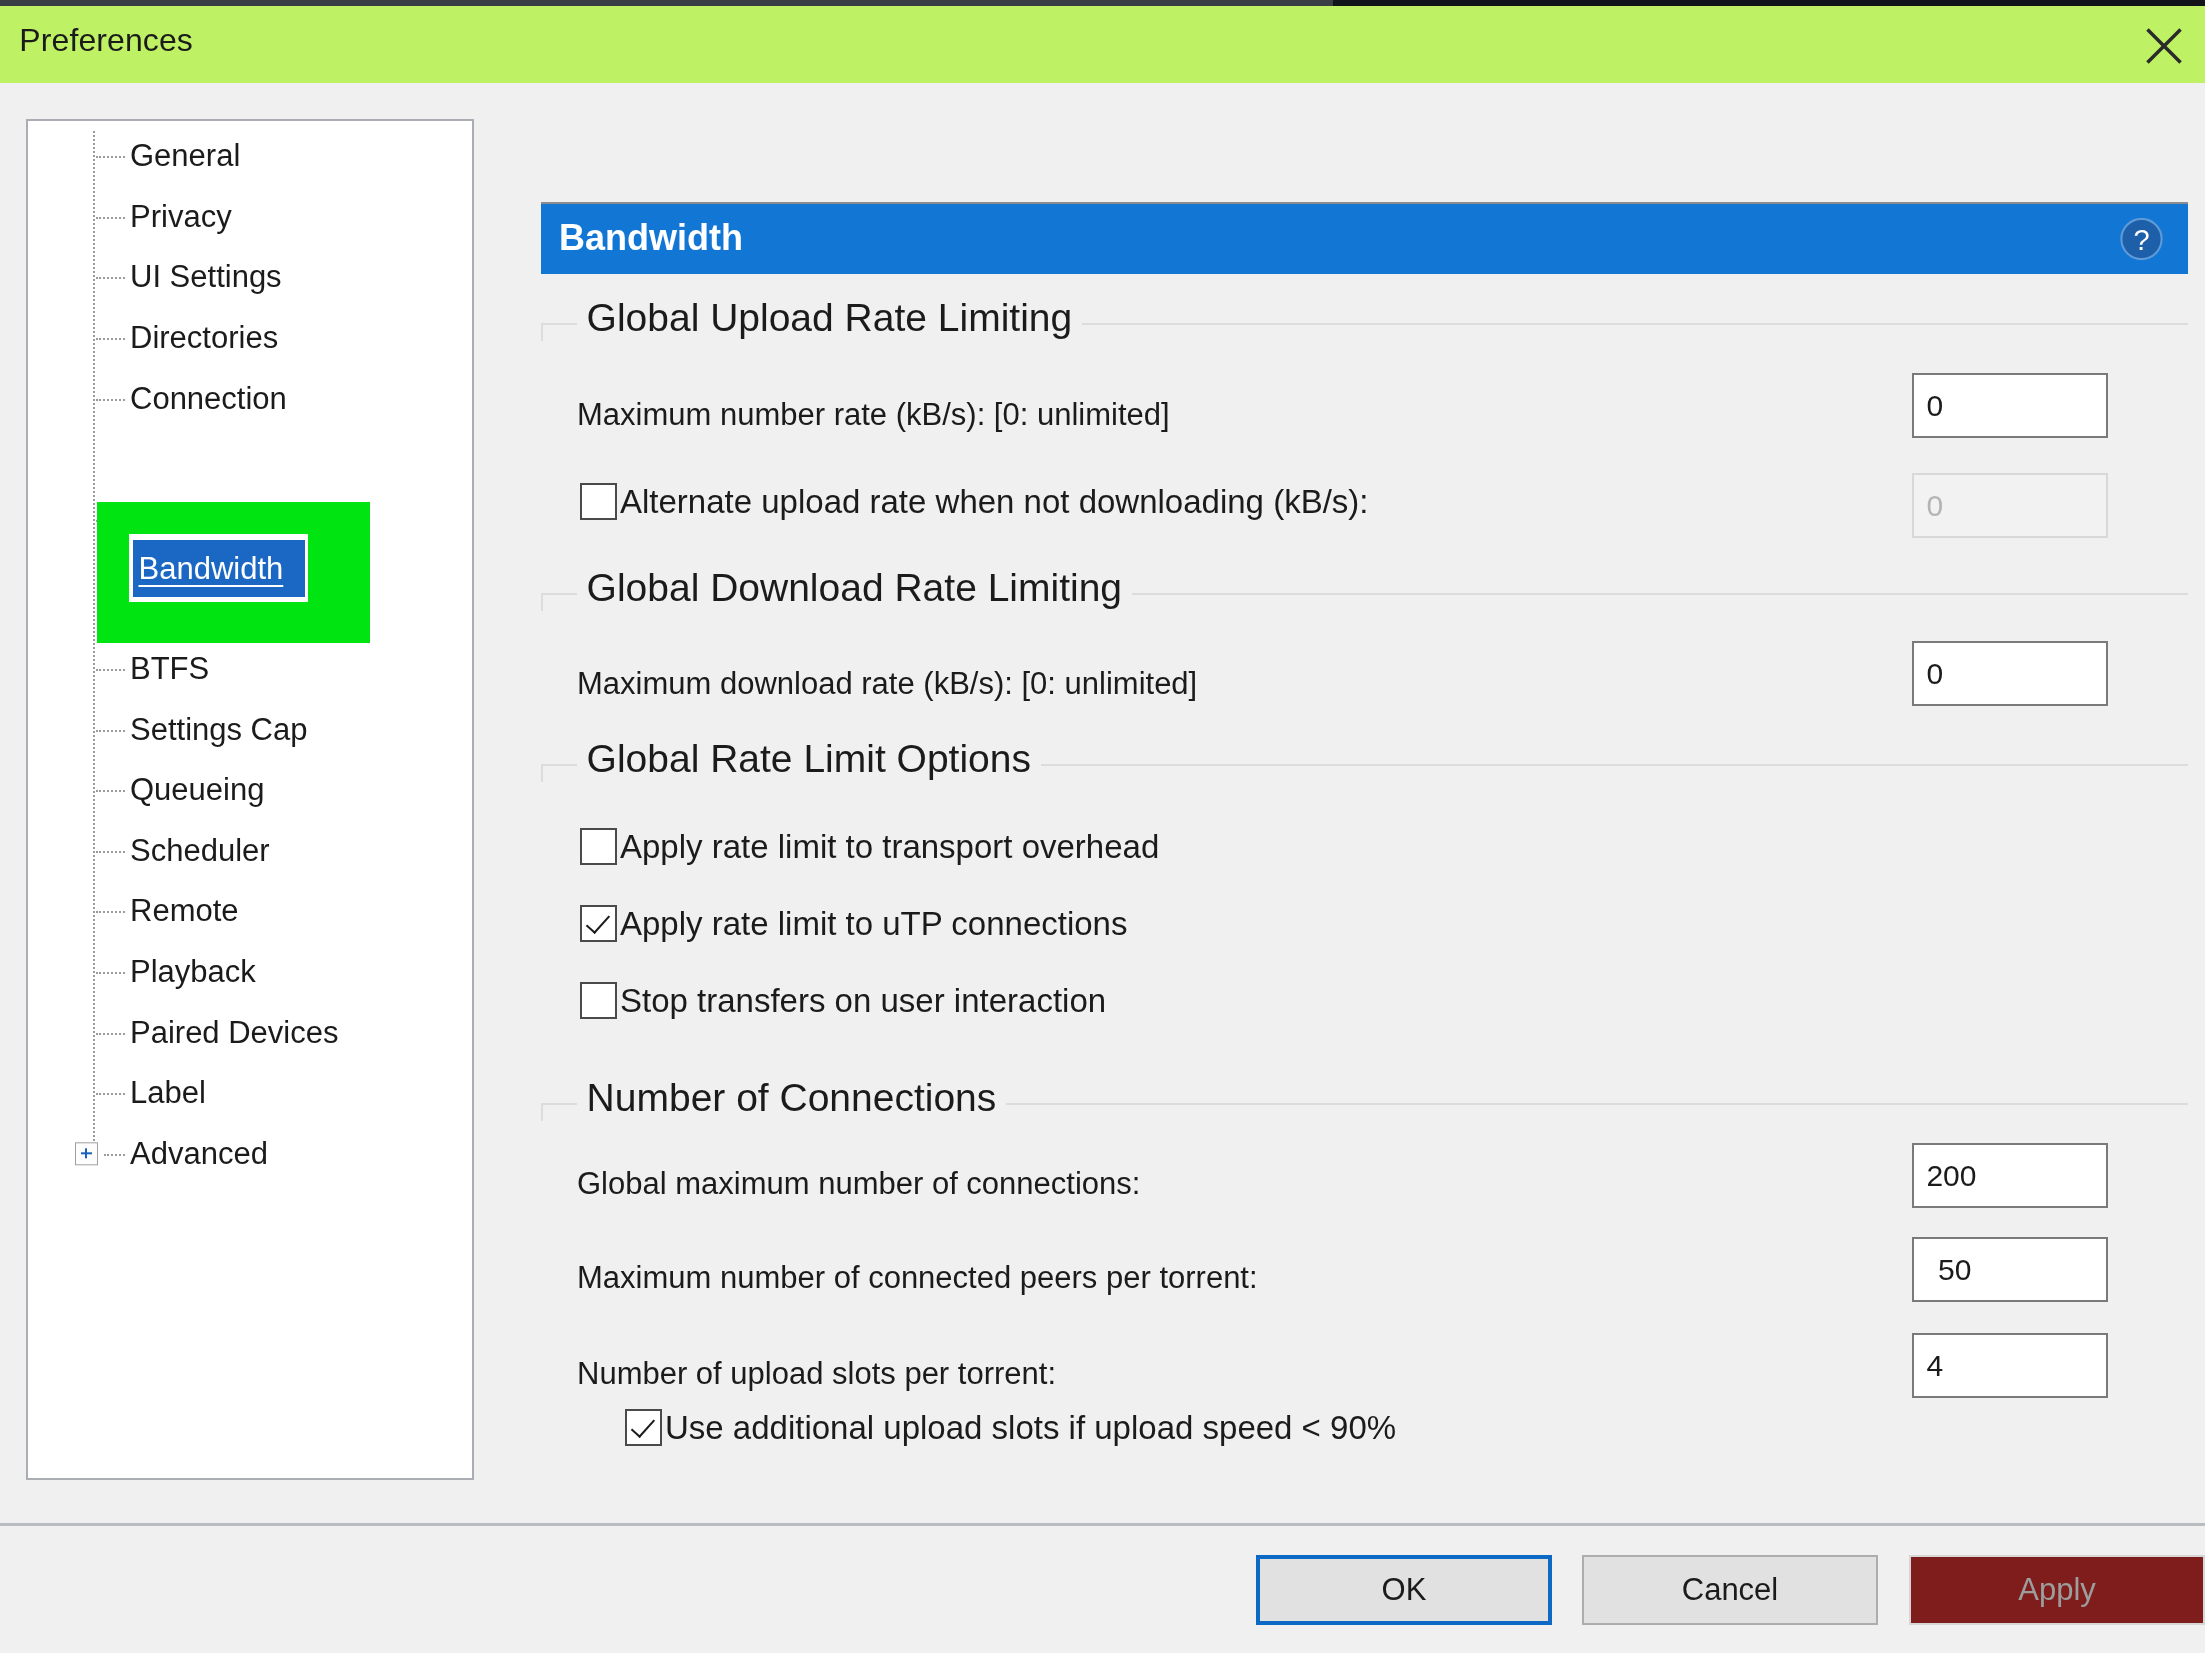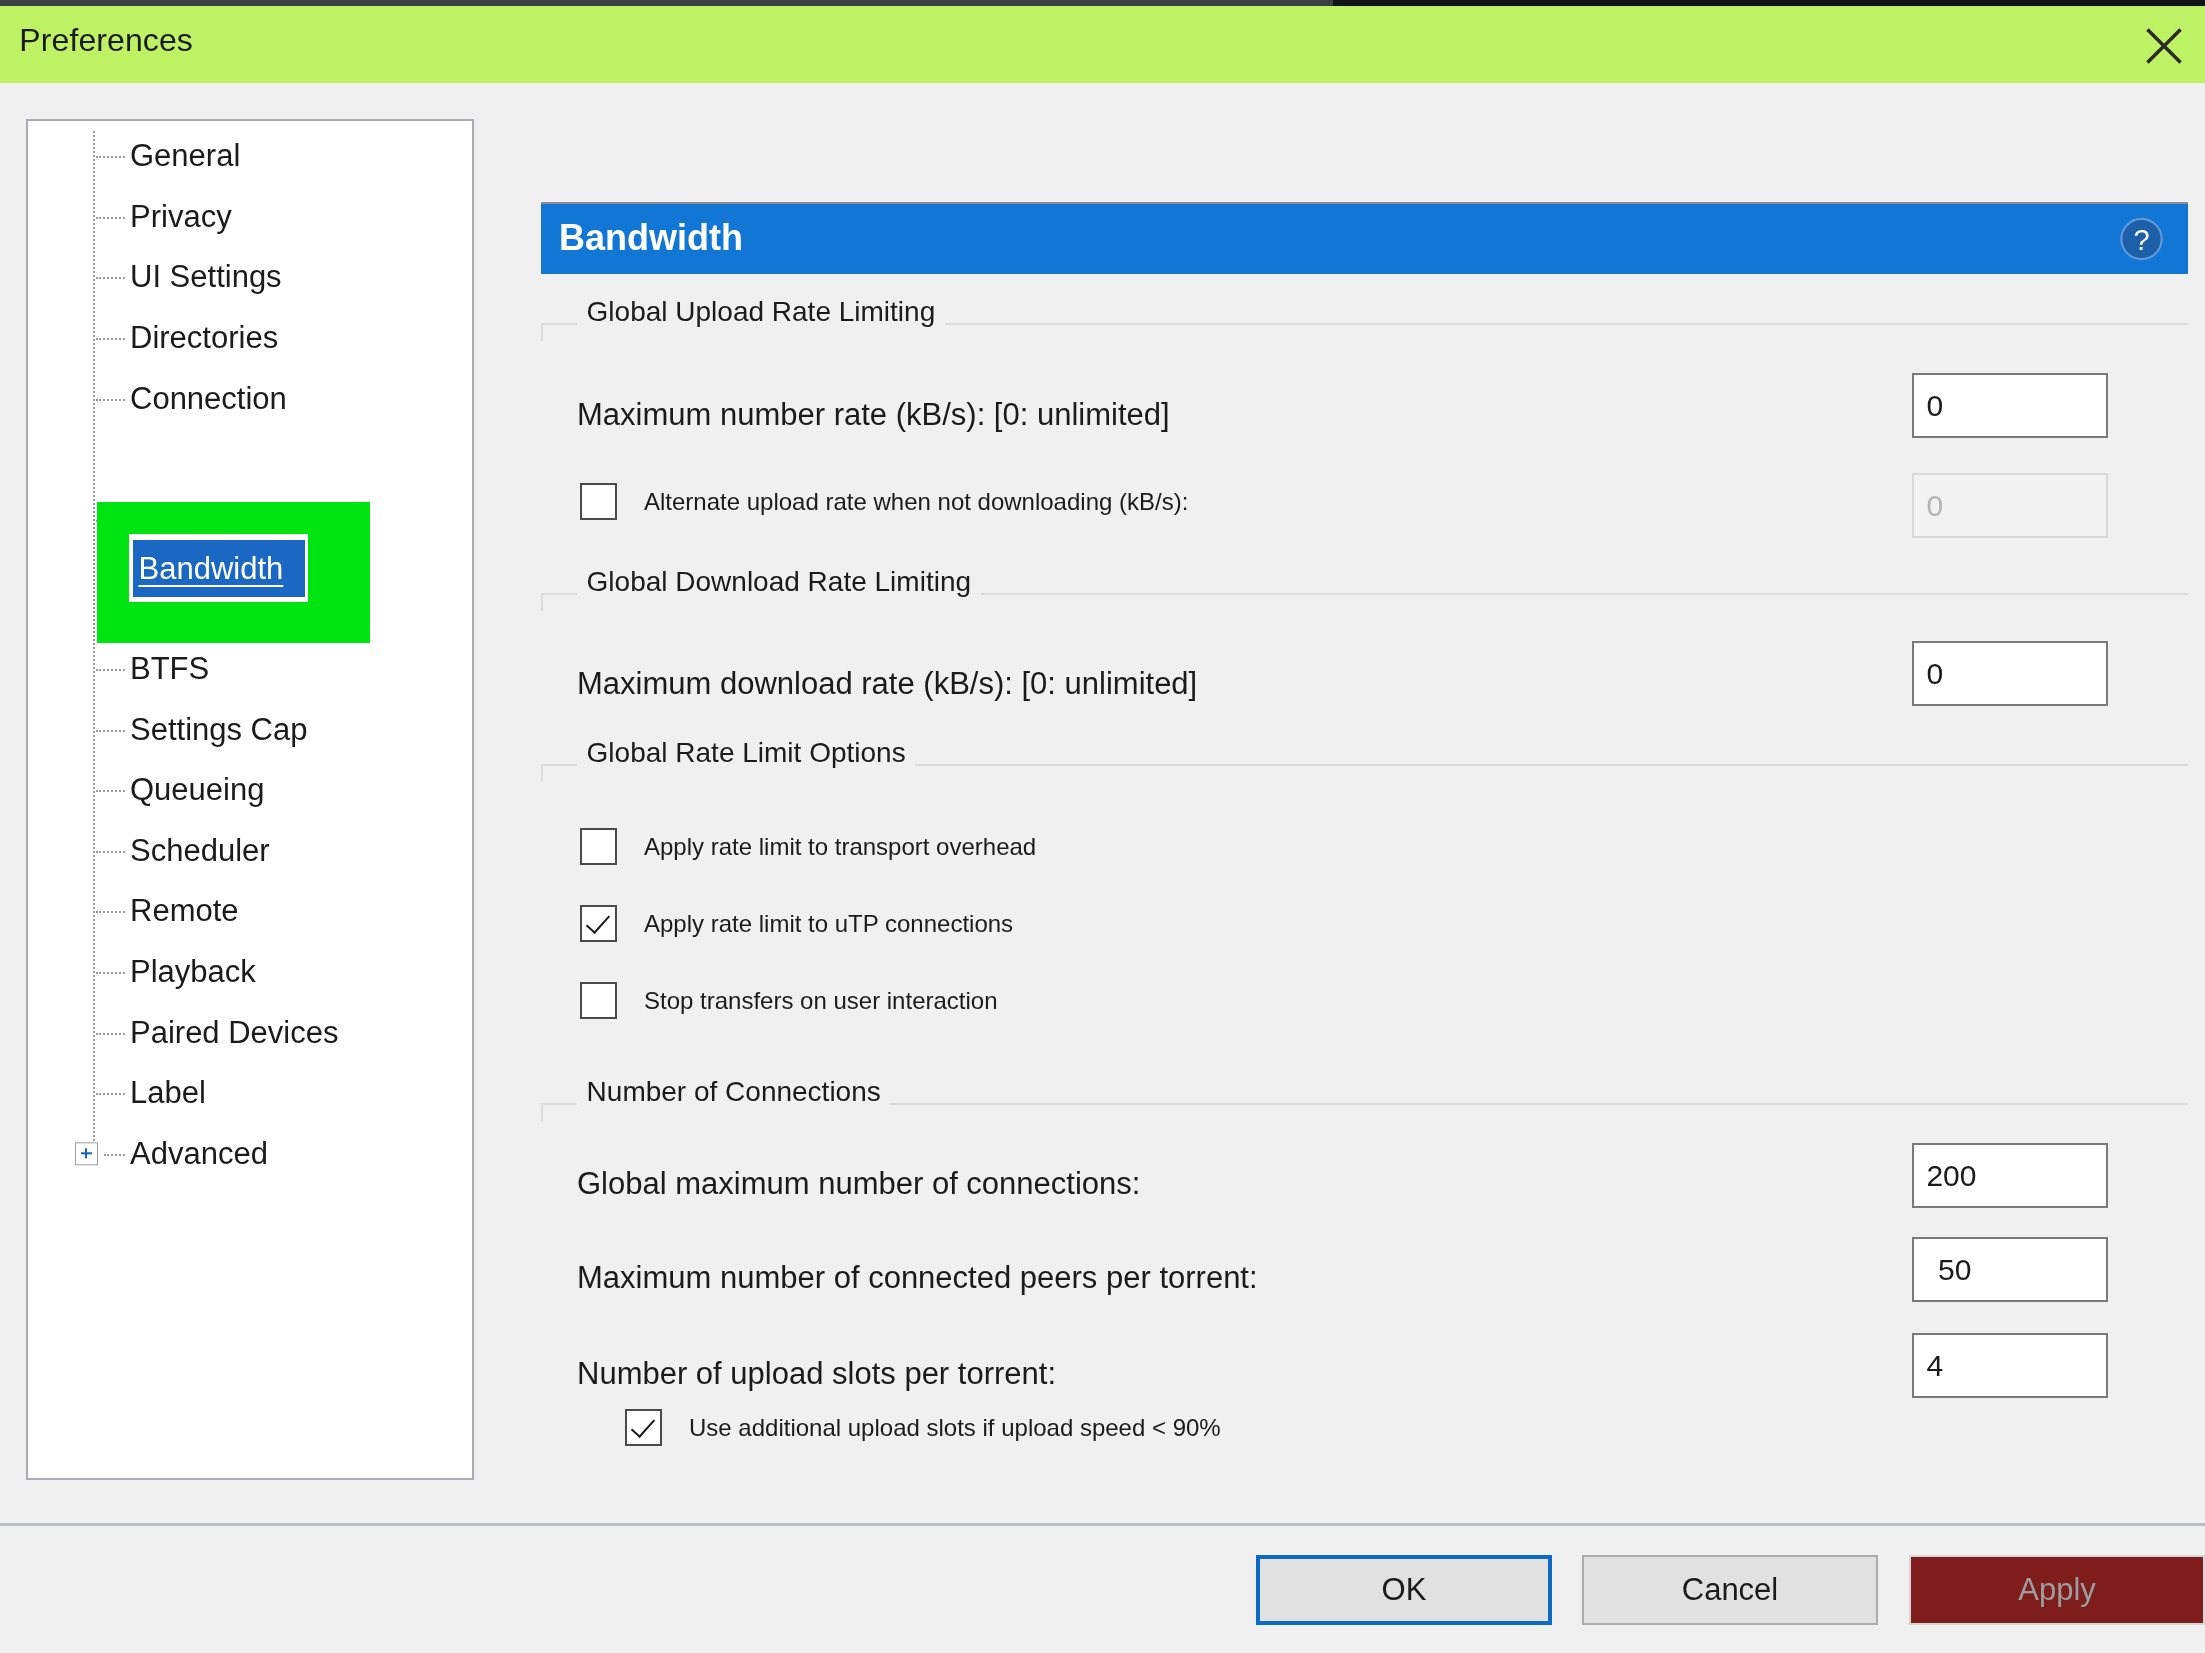--- a/index.html
+++ b/index.html
@@ -231,21 +231,21 @@
     width: 100%;
     height: 2.1px;
     background: #dcdcdc;
   }
   .group-legend {
     position: absolute;
     left: 36px;
     top: 0;
     background: #f0f0f0;
     padding: 0 9.6px;
-    font-size: 28px;
+    font-size: 39px;
     color: #1b1b1b;
     line-height: 1.1;
     z-index: 2;
     white-space: nowrap;
   }
   .group-left-tick {
     position: absolute;
     left: 0; top: 26px;
     width: 2.1px; height: 18px;
     background: #dcdcdc;
@@ -301,23 +301,23 @@
     position: absolute;
     left: 9.6px;
     top: 2.8px;
     width: 10.3px;
     height: 20.7px;
     border: solid #1b1b1b;
     border-width: 0 2.8px 2.8px 0;
     transform: rotate(42deg);
   }
   .cblabel {
-    font-size: 24px;
-    color: #1b1b1b;
-    margin-left: 27px;
+    font-size: 33px;
+    color: #1b1b1b;
+    margin-left: 3px;
     line-height: 1;
   }
 
   
   .footer-sep {
     position: absolute;
     left: 0;
     top: 1523px;
     width: 2205px;
     height: 2.8px;

